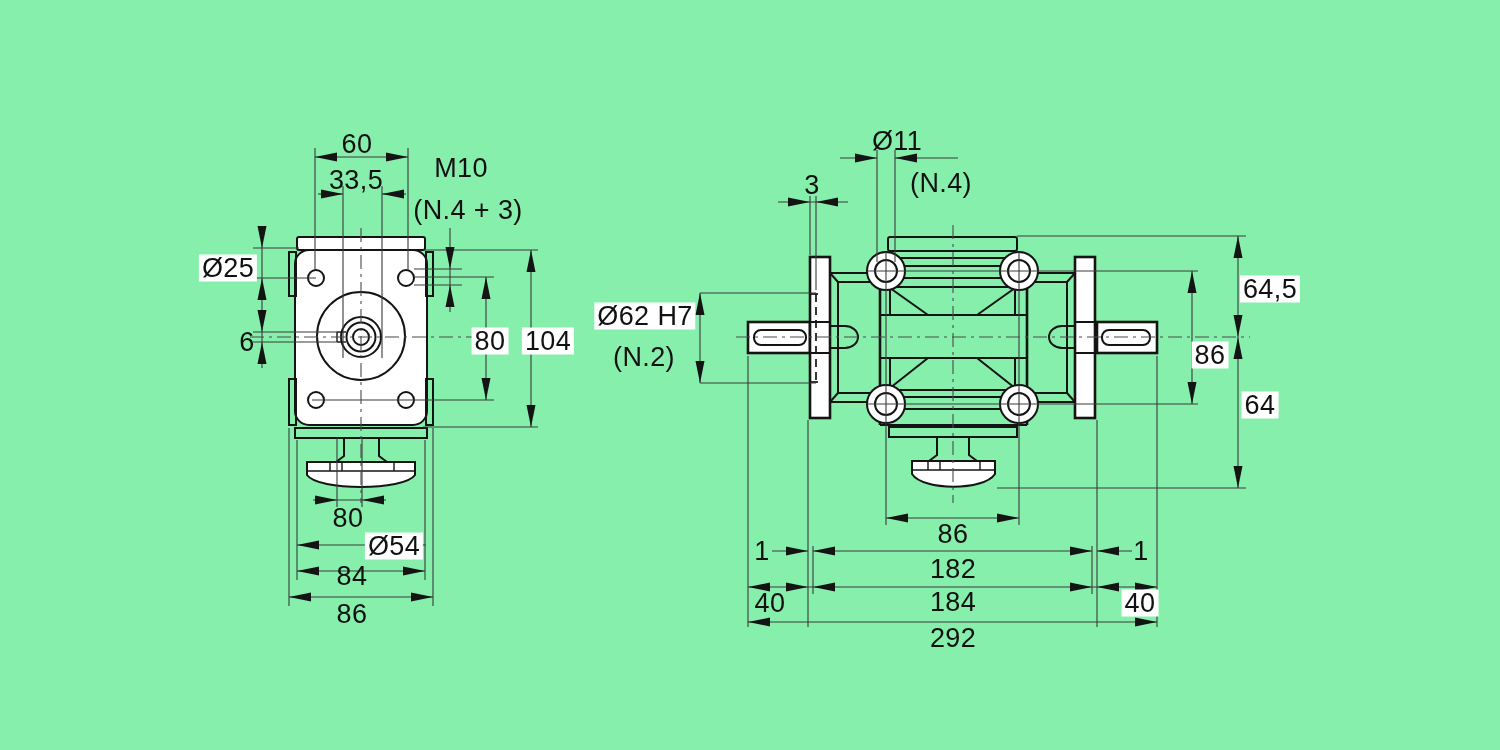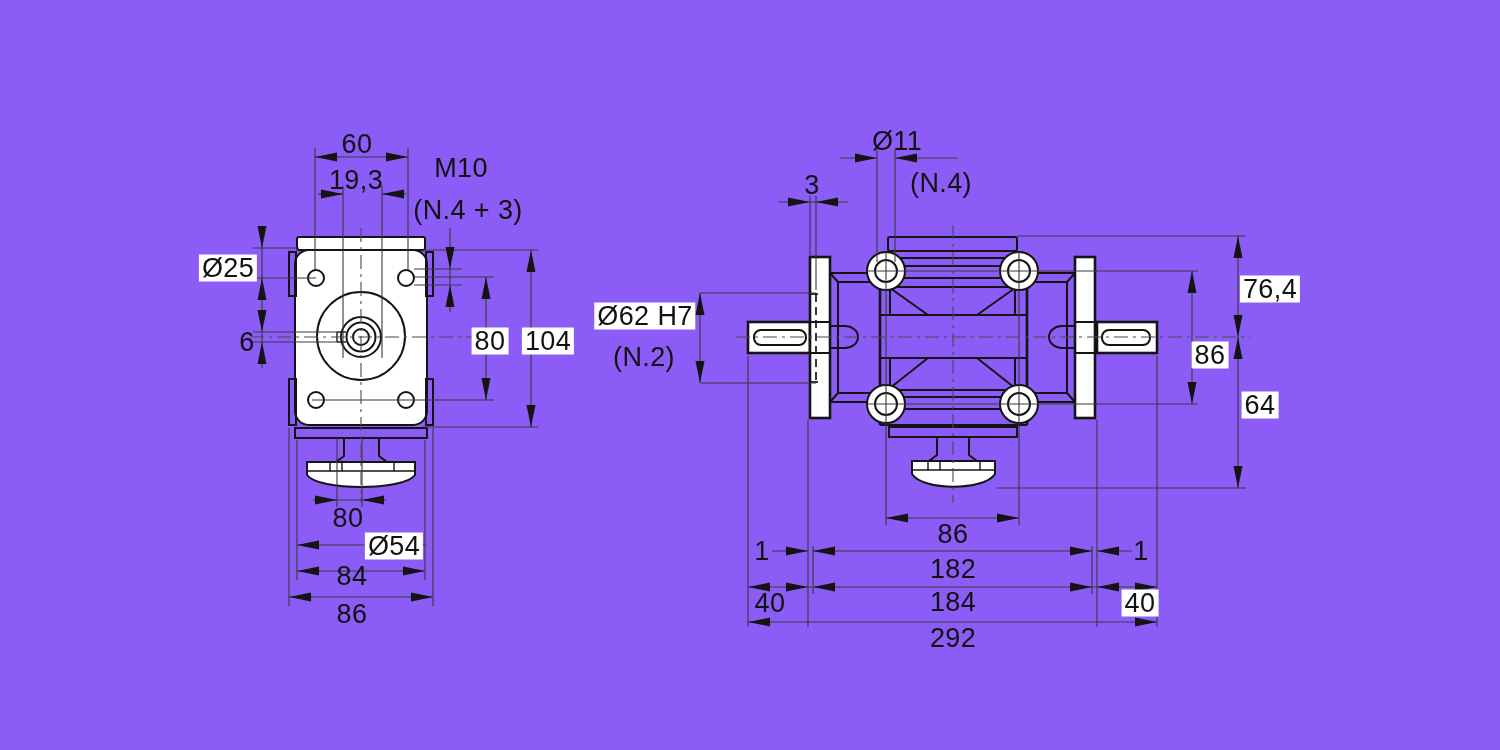--- a/index.html
+++ b/index.html
@@ -1,16 +1,16 @@
 <!DOCTYPE html>
 <html><head>
 <meta charset="utf-8">
 <style>
   html,body{margin:0;padding:0;background:#fff;}
-  #stage{position:relative;width:1500px;height:750px;background:#8b5cf6;overflow:hidden;
+  #stage{position:relative;width:1500px;height:750px;background:#86efac;overflow:hidden;
          font-family:"Liberation Sans",sans-serif;}
   #cad{position:absolute;left:0;top:0;}
   .lbl{position:absolute;transform:translate(-50%,-50%);font-size:27px;color:#111;
        white-space:nowrap;letter-spacing:.4px;line-height:1;}
   .mask{background:#fff;padding:0 3px;}
   .t{stroke:#3a3a3a;stroke-width:1.1;fill:none}
   .m{stroke:#141414;stroke-width:2;fill:none}
   .b{stroke:#141414;stroke-width:2.6;fill:none}
   .n{stroke:#141414;stroke-width:1.4;fill:none}
   .c{stroke:#4a4a4a;stroke-width:1.1;fill:none;stroke-dasharray:14 5 3 5}
@@ -226,38 +226,38 @@
       <polygon points="808,587 786,582.5 786,591.5" class="ar"></polygon>
       <polygon points="813,587 835,582.5 835,591.5" class="ar"></polygon>
       <polygon points="1092,587 1070,582.5 1070,591.5" class="ar"></polygon>
       <polygon points="1097,587 1119,582.5 1119,591.5" class="ar"></polygon>
       <polygon points="1157,587 1135,582.5 1135,591.5" class="ar"></polygon>
       <polygon points="748,622 770,617.5 770,626.5" class="ar"></polygon>
       <polygon points="1157,622 1135,617.5 1135,626.5" class="ar"></polygon>
     </svg>
 
   <span class="lbl" style="left:357px;top:144px">60</span>
-  <span class="lbl" style="left:356px;top:180px">19,3</span>
+  <span class="lbl" style="left:356px;top:180px">33,5</span>
   <span class="lbl" style="left:461px;top:168px">M10</span>
   <span class="lbl" style="left:468px;top:210px">(N.4 + 3)</span>
   <span class="lbl mask" style="left:228px;top:268px">Ø25</span>
   <span class="lbl" style="left:247px;top:342px">6</span>
   <span class="lbl mask" style="left:490px;top:341px">80</span>
   <span class="lbl mask" style="left:548px;top:341px">104</span>
   <span class="lbl" style="left:348px;top:518px">80</span>
   <span class="lbl mask" style="left:394px;top:546px">Ø54</span>
   <span class="lbl" style="left:352px;top:576px">84</span>
   <span class="lbl" style="left:352px;top:614px">86</span>
 
   <span class="lbl" style="left:897px;top:141px">Ø11</span>
   <span class="lbl" style="left:941px;top:183px">(N.4)</span>
   <span class="lbl" style="left:812px;top:185px">3</span>
   <span class="lbl mask" style="left:645px;top:316px">Ø62 H7</span>
   <span class="lbl" style="left:644px;top:357px">(N.2)</span>
-  <span class="lbl mask" style="left:1270px;top:289px">76,4</span>
+  <span class="lbl mask" style="left:1270px;top:289px">64,5</span>
   <span class="lbl mask" style="left:1210px;top:355px">86</span>
   <span class="lbl mask" style="left:1260px;top:405px">64</span>
   <span class="lbl" style="left:953px;top:534px">86</span>
   <span class="lbl" style="left:762px;top:551px">1</span>
   <span class="lbl" style="left:953px;top:569px">182</span>
   <span class="lbl" style="left:1141px;top:551px">1</span>
   <span class="lbl" style="left:770px;top:603px">40</span>
   <span class="lbl" style="left:953px;top:602px">184</span>
   <span class="lbl mask" style="left:1140px;top:603px">40</span>
   <span class="lbl" style="left:953px;top:638px">292</span>

